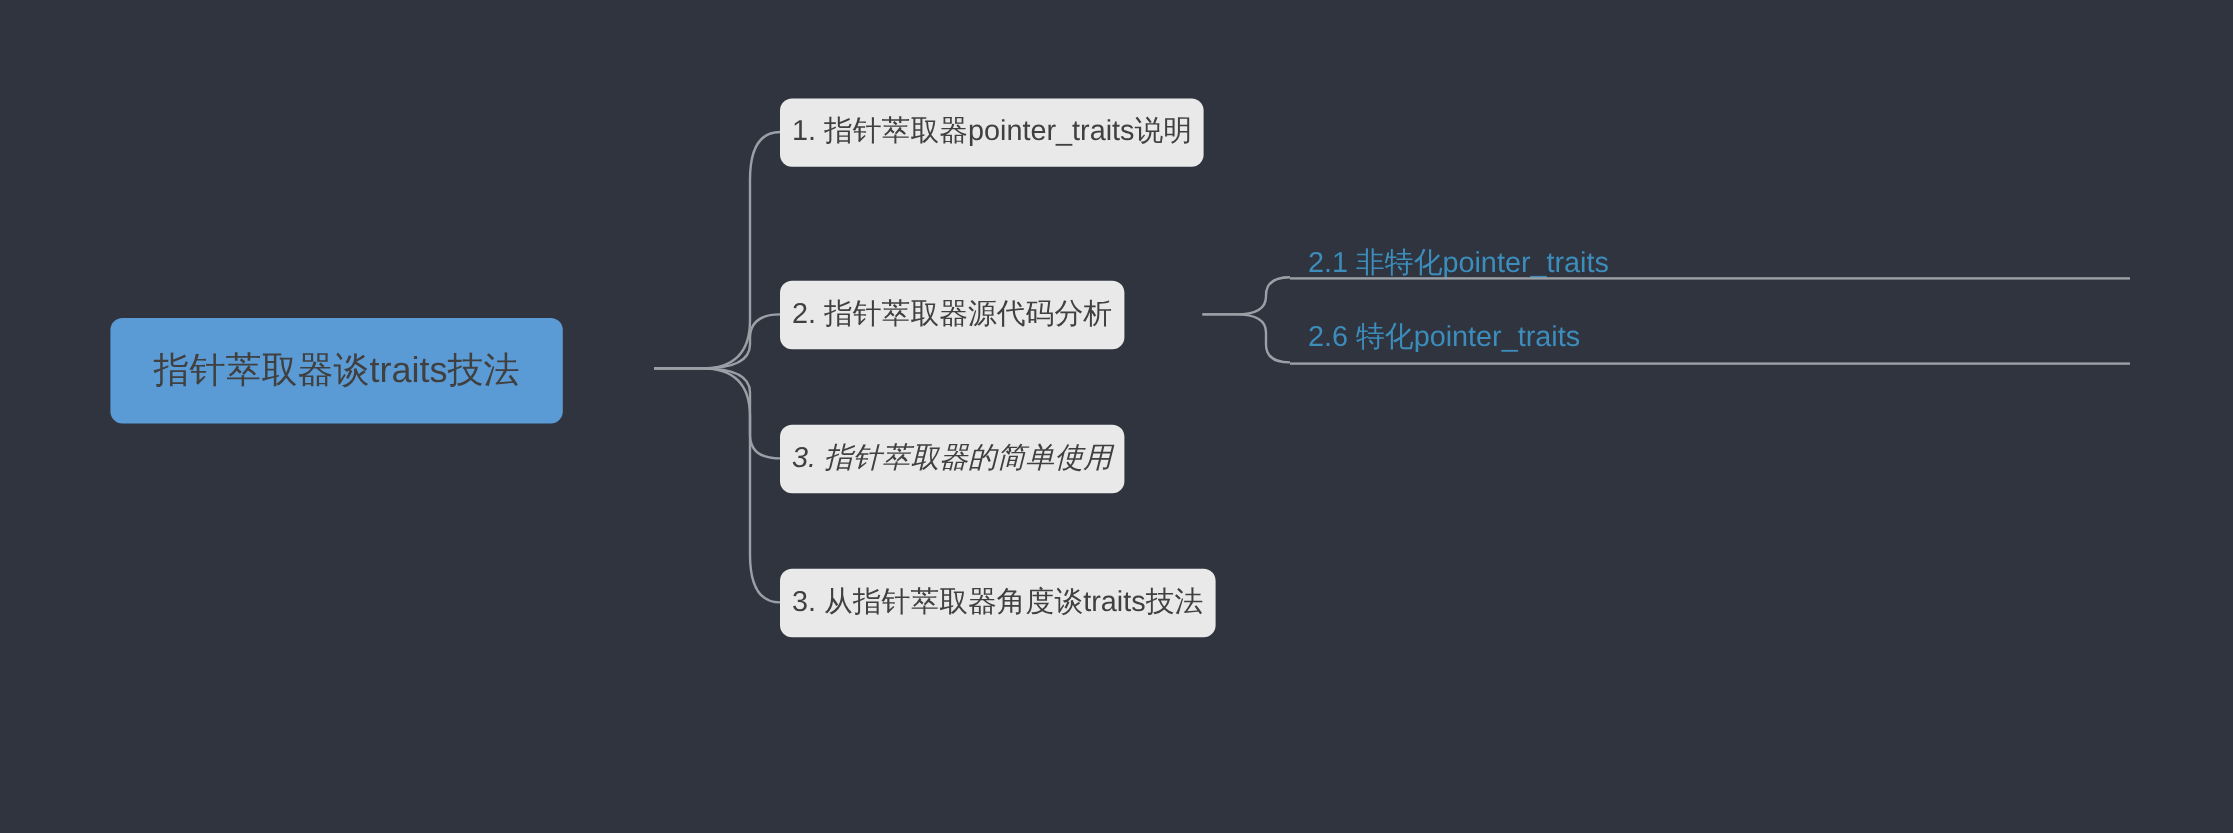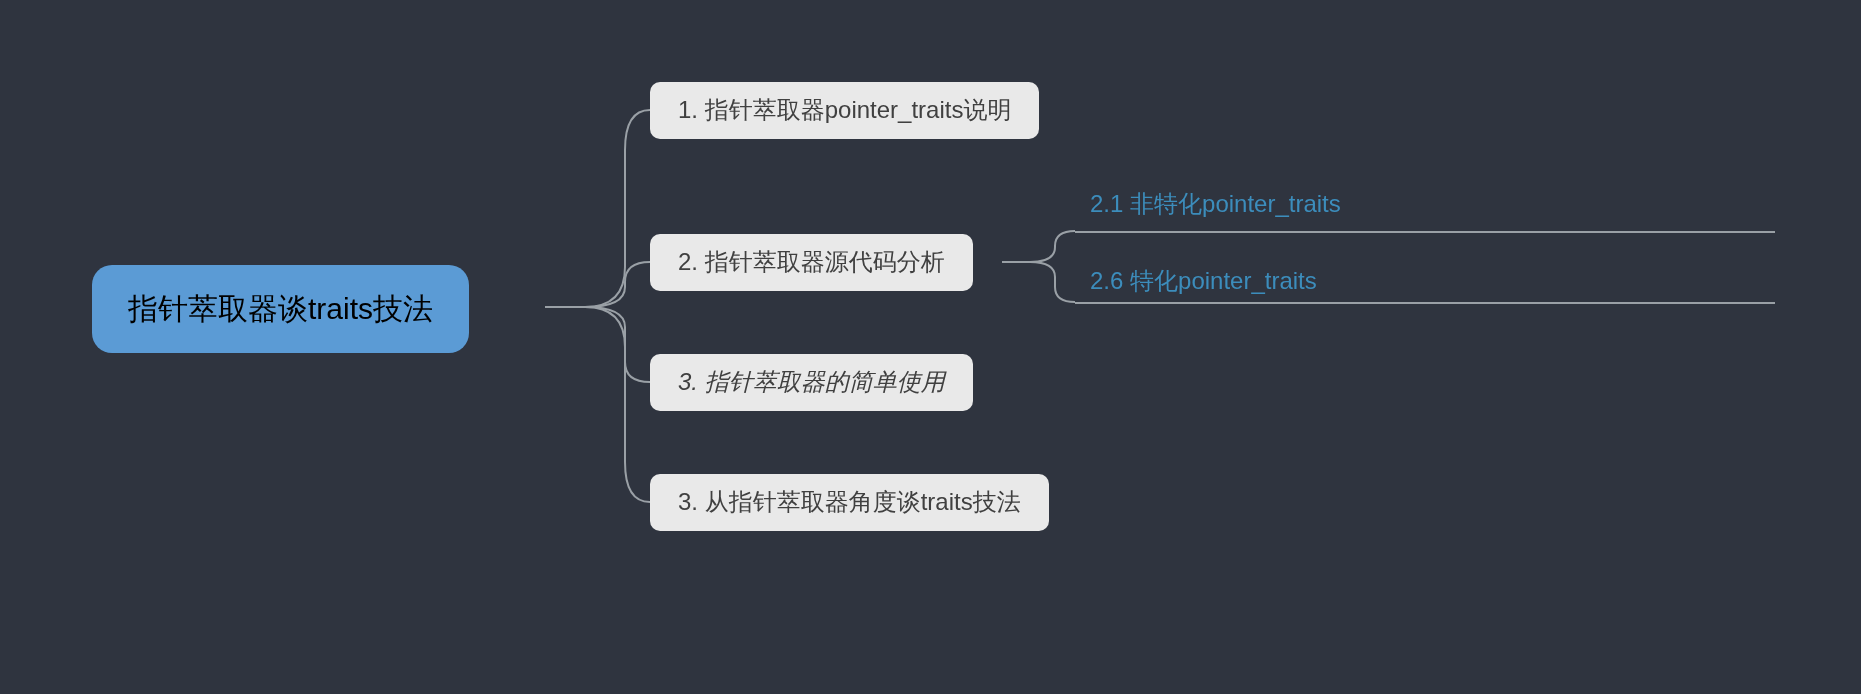--- a/index.html
+++ b/index.html
@@ -7,32 +7,32 @@
     background: #2f343f;
     width: 1861px;
     height: 694px;
     position: relative;
     font-family: "Microsoft YaHei", "PingFang SC", sans-serif;
     overflow: hidden;
   }
   .root-node {
     position: absolute;
     background: #5b9bd5;
-    color: #000000;
-    border-radius: 20px;
+    color: #404040;
+    border-radius: 10px;
     padding: 26px 36px;
     font-size: 30px;
     line-height: 1.2;
   }
   .child-node {
     position: absolute;
     background: #e9e9e9;
     color: #404040;
     border-radius: 10px;
-    padding: 14px 28px;
+    padding: 14px 10px;
     font-size: 24px;
     line-height: 1.2;
   }
   .leaf-node {
     position: absolute;
     color: #3c8dbc;
     font-size: 24px;
     line-height: 1.2;
   }
   .leaf-underline {
@@ -82,21 +82,21 @@
 </div>
 
 <div class="child-node" style="left:650px; top:354px;font-style:italic;">
   <span>3. 指针萃取器的简单使用</span>
 </div>
 
 <div class="child-node" style="left:650px; top:474px;">
   <span>3. 从指针萃取器角度谈traits技法</span>
 </div>
 
-<div class="leaf-node" style="left:1090px; top:190px;">
+<div class="leaf-node" style="left:1090px; top:206px;">
   <span>2.1 非特化pointer_traits</span>
 </div>
 <div class="leaf-underline" style="left:1075px; top:231px; width:700px;"></div>
 
 <div class="leaf-node" style="left:1090px; top:267px;">
   <span>2.6 特化pointer_traits</span>
 </div>
 <div class="leaf-underline" style="left:1075px; top:302px; width:700px;"></div>
 
 </body></html>

